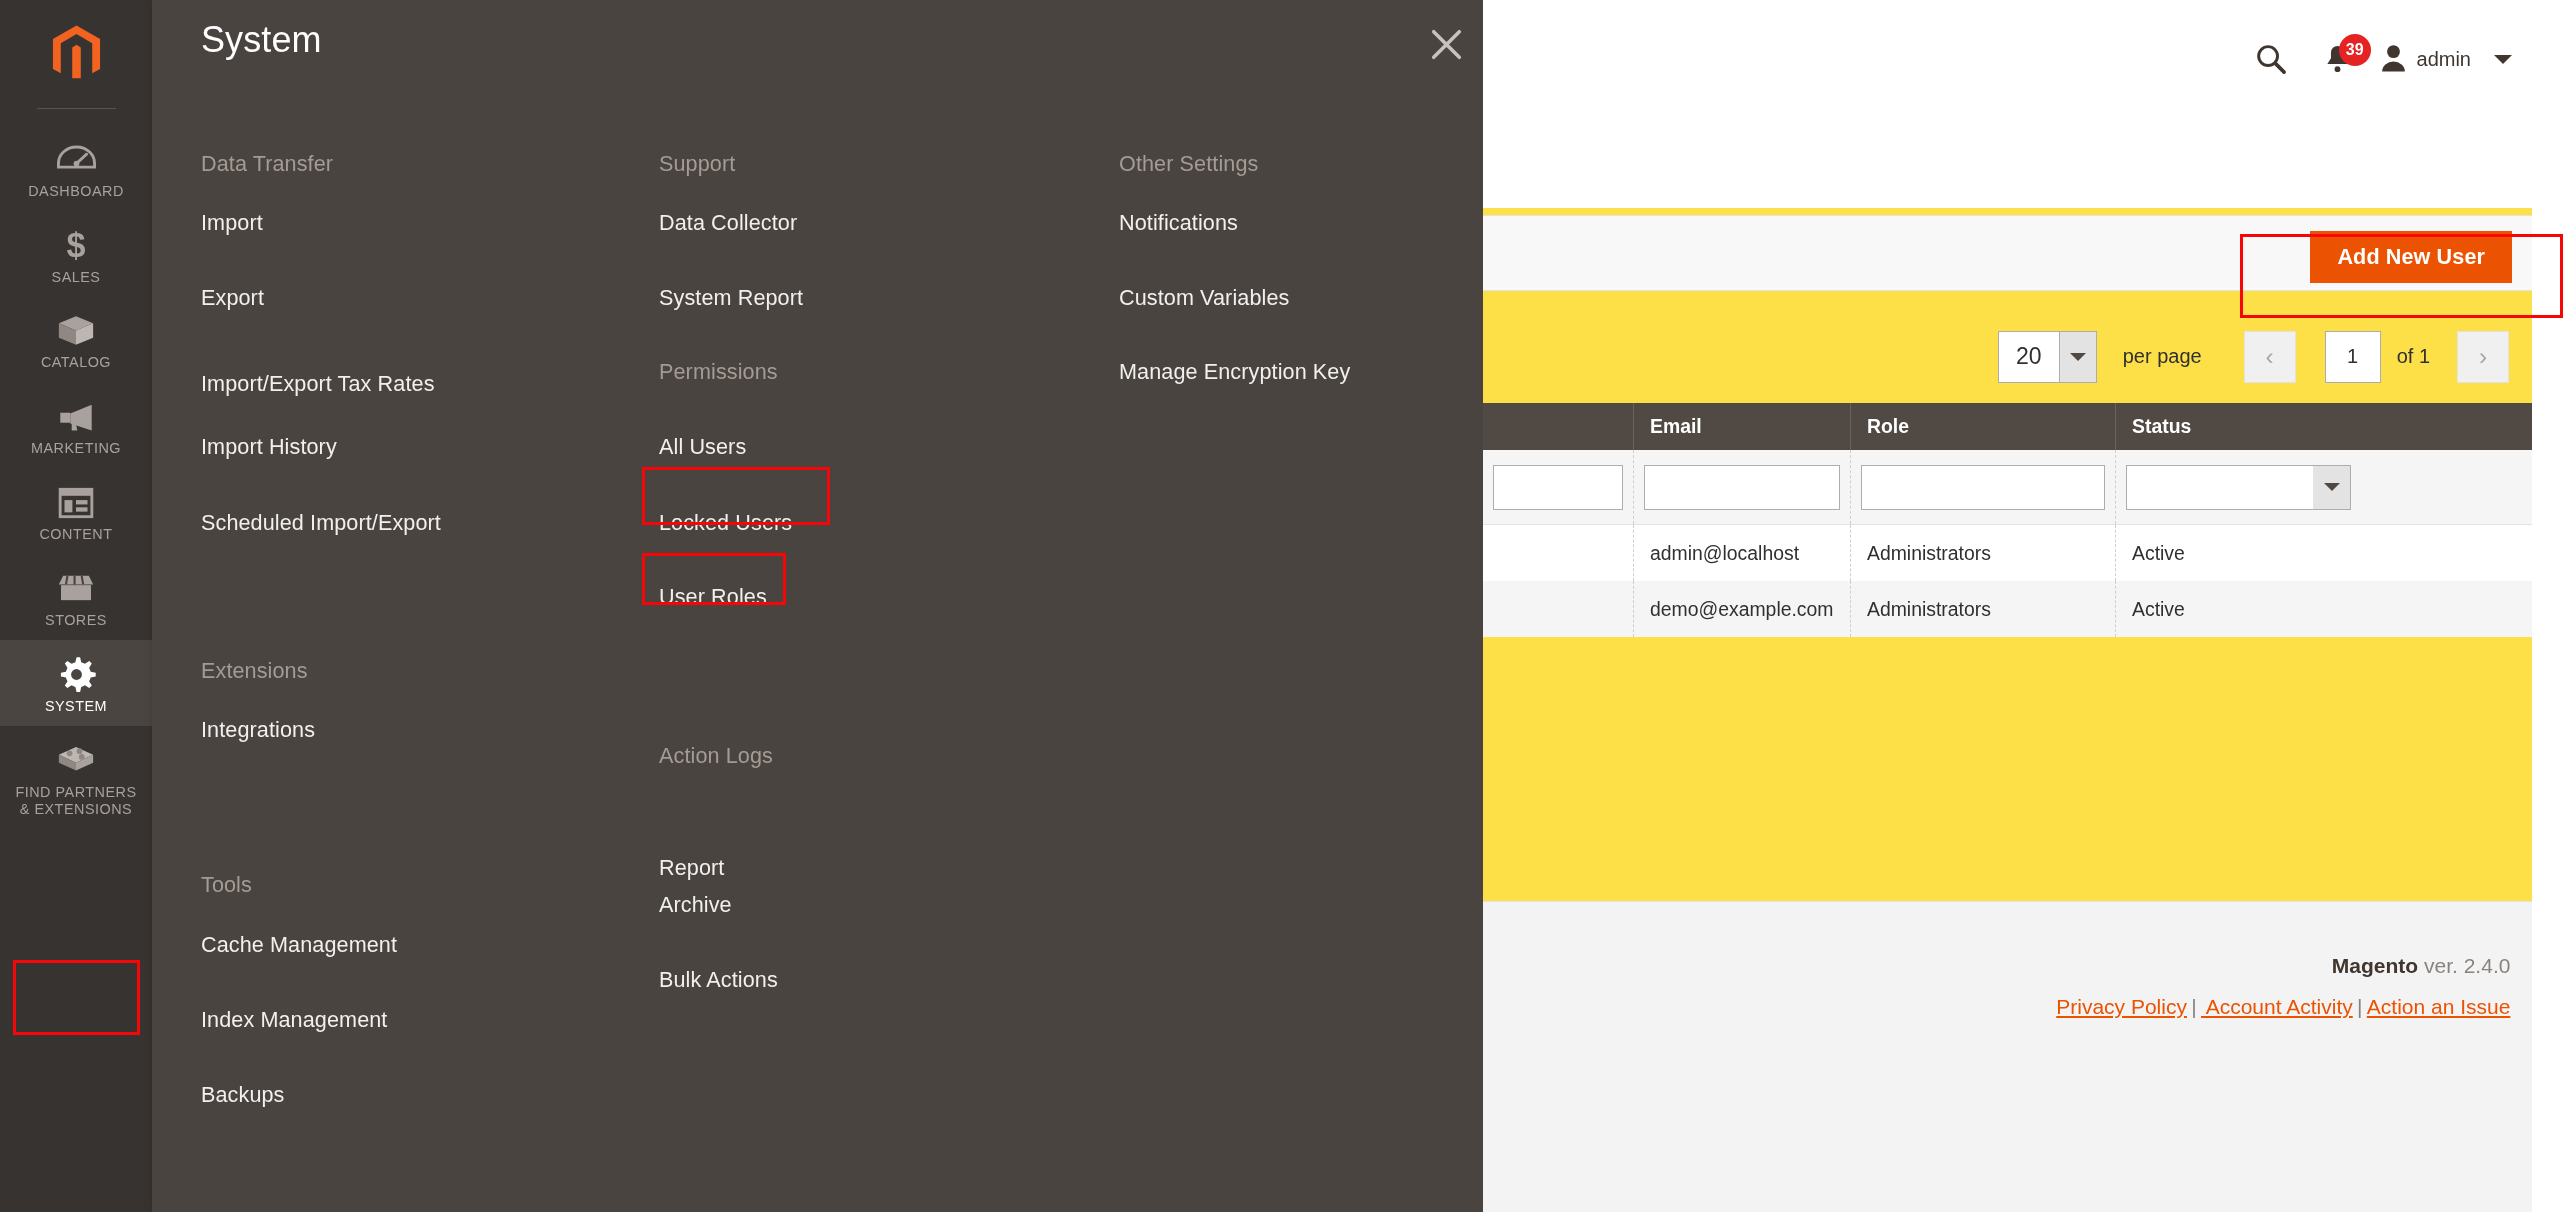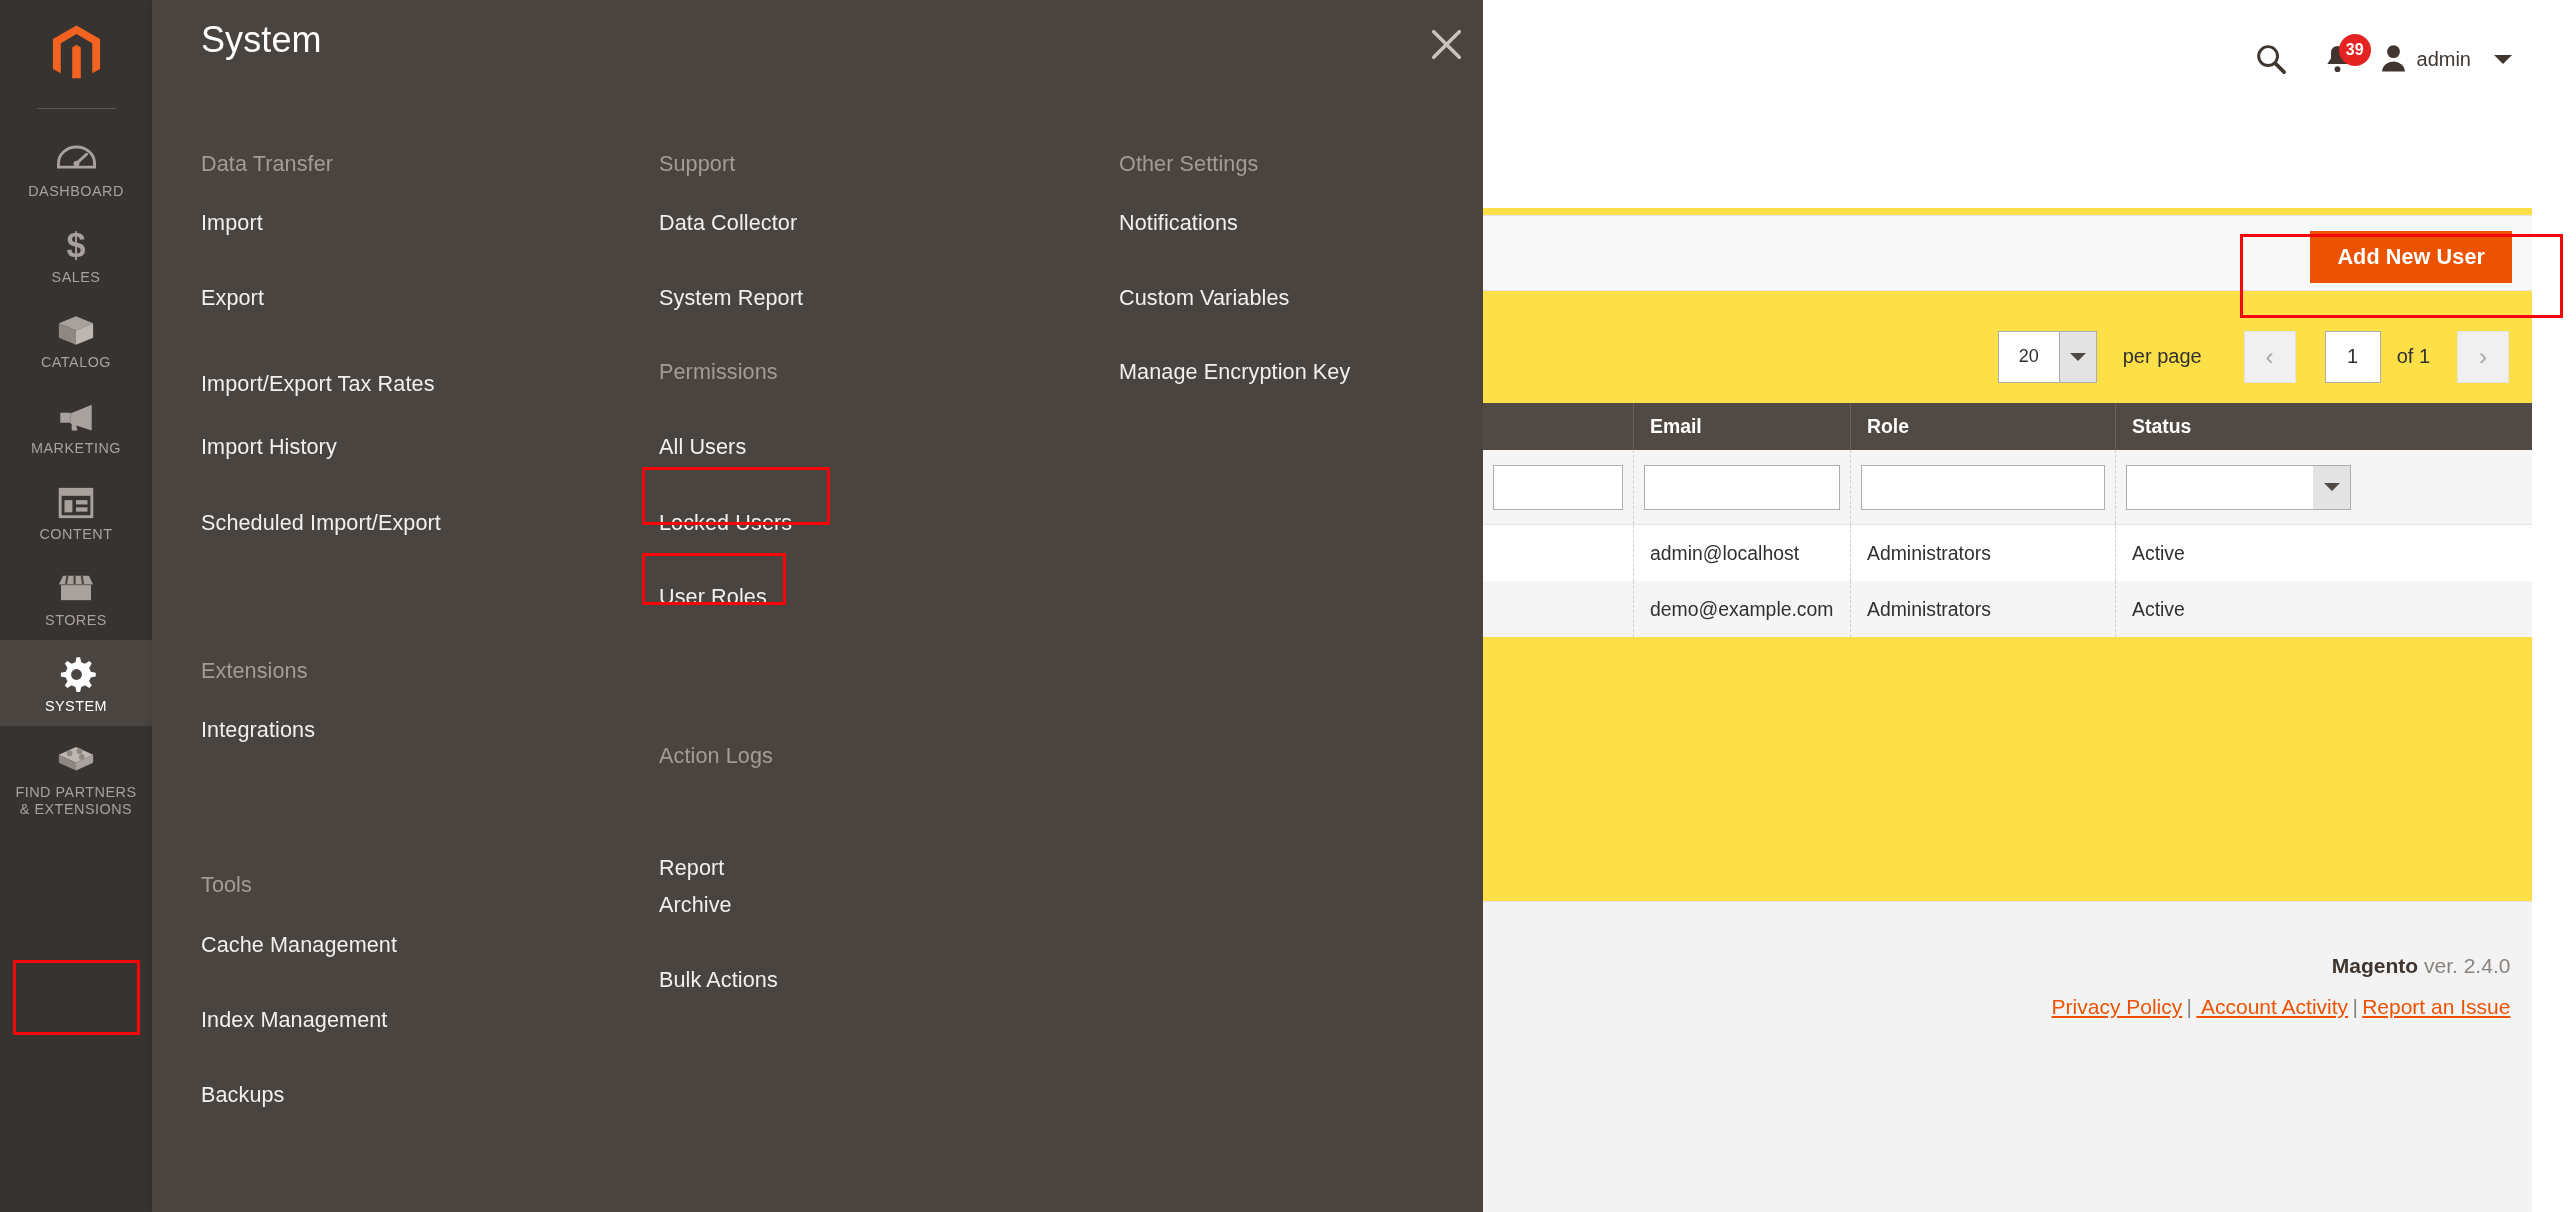--- a/index.html
+++ b/index.html
@@ -120,21 +120,21 @@
     display: flex; align-items: center; justify-content: flex-end;
     padding-right: 23px; gap: 0;
   }
   .perpage-sel {
     display: flex; width: 99px; height: 52px;
     border: 0.7px solid #adadad; background: #fff;
     cursor: pointer;
   }
   .perpage-sel .val {
     flex: 1; display: flex; align-items: center; justify-content: center;
-    font-size: 18px; color: #303030; text-align: right;
+    font-size: 23px; color: #303030; text-align: right;
   }
   .perpage-sel .arr {
     width: 37px; background: #e3e3e3; border-left: 0.7px solid #adadad;
     display: flex; align-items: center; justify-content: center;
   }
   .caret-sm { width:0;height:0;border-left:8px solid transparent;border-right:8px solid transparent;border-top:8px solid #514943; }
   .perpage-lbl { font-size: 20px; color: #303030; margin-left: 26px; margin-right: 42px; }
   .pg-btn {
     width: 52px; height: 52px; background: #f0f0f0; border: 0.7px solid #e3e3e3;
     display: flex; align-items: center; justify-content: center; cursor: pointer;
@@ -444,21 +444,21 @@
       </div>
 
       <div class="tbl-bottom"></div>
     </div>
 
     <div class="footer">
       <div class="fver">
         <b>Magento</b><span> ver. 2.4.0</span>
       </div>
       <div class="flinks">
-        <a>Privacy Policy</a><span class="sep">|</span><a> Account Activity</a><span class="sep">|</span><a>Report an Issue</a>
+        <a>Privacy Policy</a><span class="sep">|</span><a> Account Activity</a><span class="sep">|</span><a>Action an Issue</a>
       </div>
     </div>
   </div>
 
   <div class="anno" style="left:13px;  top:960px; width:127px; height:75px;"></div>
   <div class="anno" style="left:642px; top:467px;  width:188px; height:58px;"></div>
   <div class="anno" style="left:642px; top:553px;  width:144px; height:52px;"></div>
   <div class="anno" style="left:2240px;top:234px;  width:323px; height:84px;"></div>
 
 </div>

